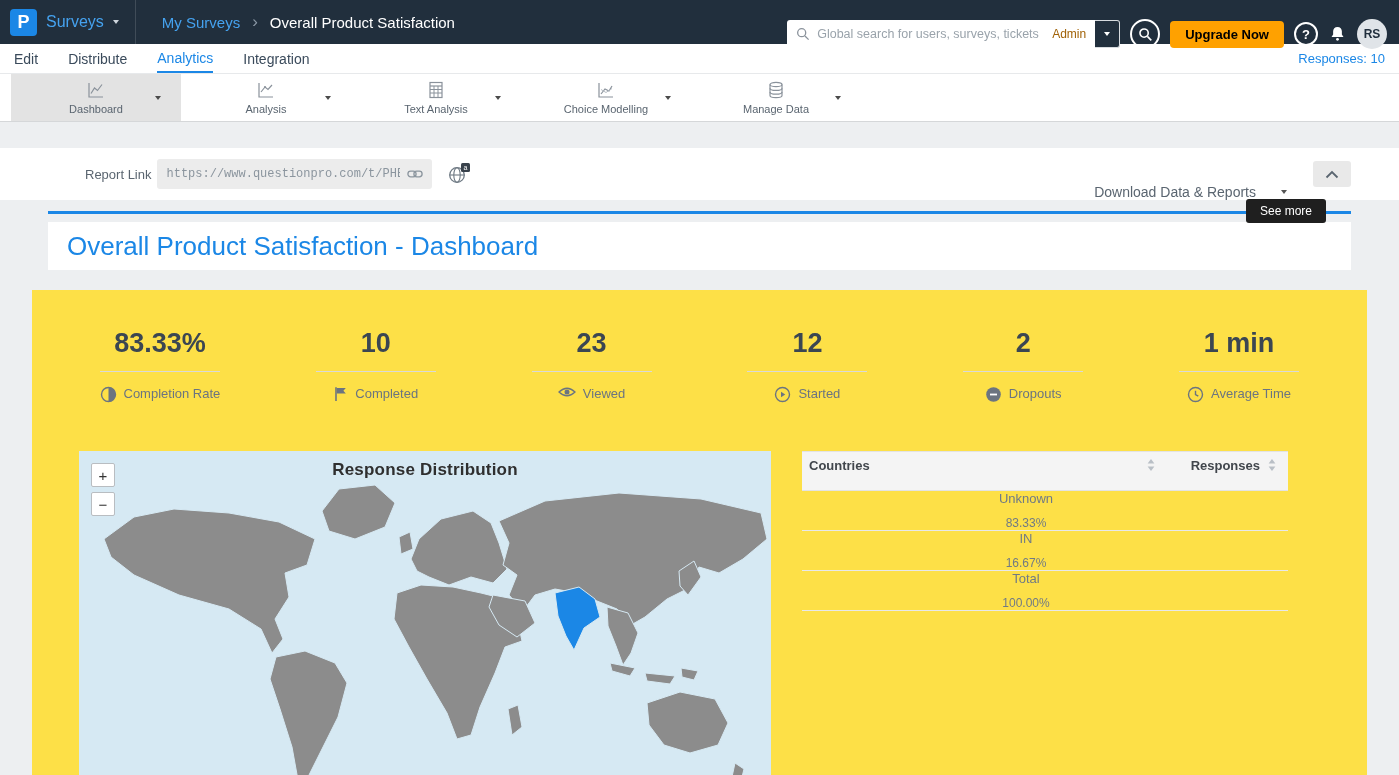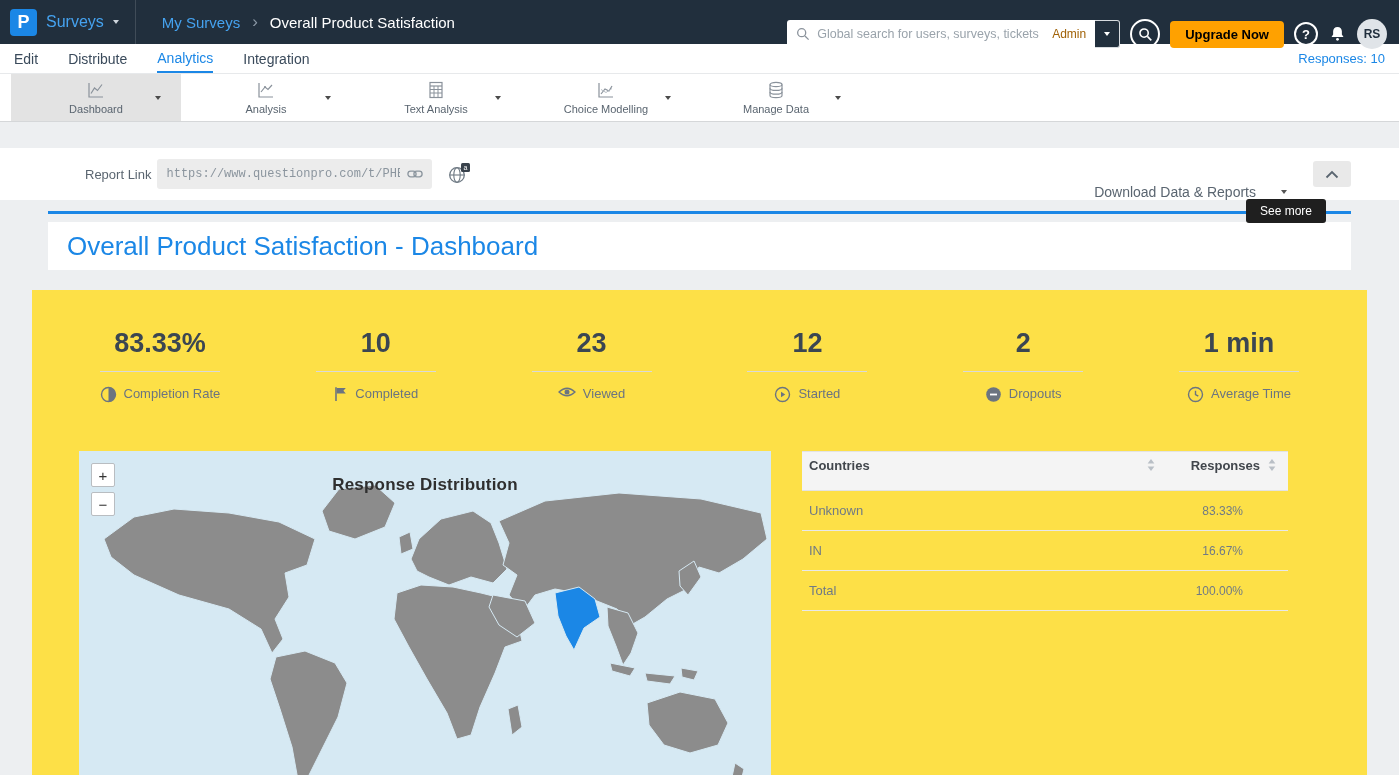--- a/index.html
+++ b/index.html
@@ -86,34 +86,34 @@
   
   .main-card { margin:20px 32px 0; background:#fde047; height:571px; overflow:hidden; }
   .stats-row { display:flex; padding:38px 20px 0; }
   .stat { flex:1; text-align:center; }
   .stat-value { font-size:27px; font-weight:bold; color:#3b4652; }
   .stat-underline { width:120px; border-bottom:1px solid #d9d9d9; margin:12px auto 14px; }
   .stat-meta { display:flex; justify-content:center; gap:7px; color:#6b7480; font-size:13px; }
 
   .lower { display:flex; margin-top:48px; }
   .map-panel { width:692px; margin-left:47px; height:405px; background:#d6e9f3; position:relative; flex:none; }
-  .map-title { position:absolute; top:24px; width:100%; text-align:center; font-size:17px; color:#2f2f2f;
+  .map-title { position:absolute; top:9px; width:100%; text-align:center; font-size:17px; color:#2f2f2f;
                font-weight:600; letter-spacing:0.2px; z-index:2; }
   .zoom-btns { position:absolute; top:12px; left:12px; display:flex; flex-direction:column; gap:5px; z-index:3; }
   .zoom-btn { width:24px; height:24px; background:#fff; border:1px solid #b9bdc1; border-radius:2px;
               font-size:15px; color:#333; display:flex; align-items:center; justify-content:center; }
   .map-svg { position:absolute; left:0; top:0; width:100%; height:100%; }
 
   .table-panel { width:486px; margin-left:31px; font-size:13px; flex:none; }
   .t-header { display:flex; align-items:center; background:#f4f4f4; border-top:1px solid #e3e3e3;
               border-bottom:1px solid #e3e3e3; height:40px; padding:0 12px 12px 7px; color:#41464c; font-weight:bold;gap:22px; }
   .th-cell { display:flex; align-items:center; gap:8px; cursor:pointer; }
   .th-countries { flex:1; justify-content:space-between; padding-right:14px; }
   .t-row { display:flex; align-items:center; height:40px; border-bottom:1px solid #e8e8e8; color:#707a85;
-           padding:0 45px 0 7px; }
+           padding:0 45px 0 7px;flex-direction:column; }
   .t-row .cell-country { flex:1; text-align:left; }
   .t-row .cell-value { text-align:right; font-size:12px; }
 </style>
 </head>
 <body>
 
 <header class="topbar">
   <div class="product-switcher">
     <div class="logo-tile">P</div>
     <span class="product-label">Surveys</span>

